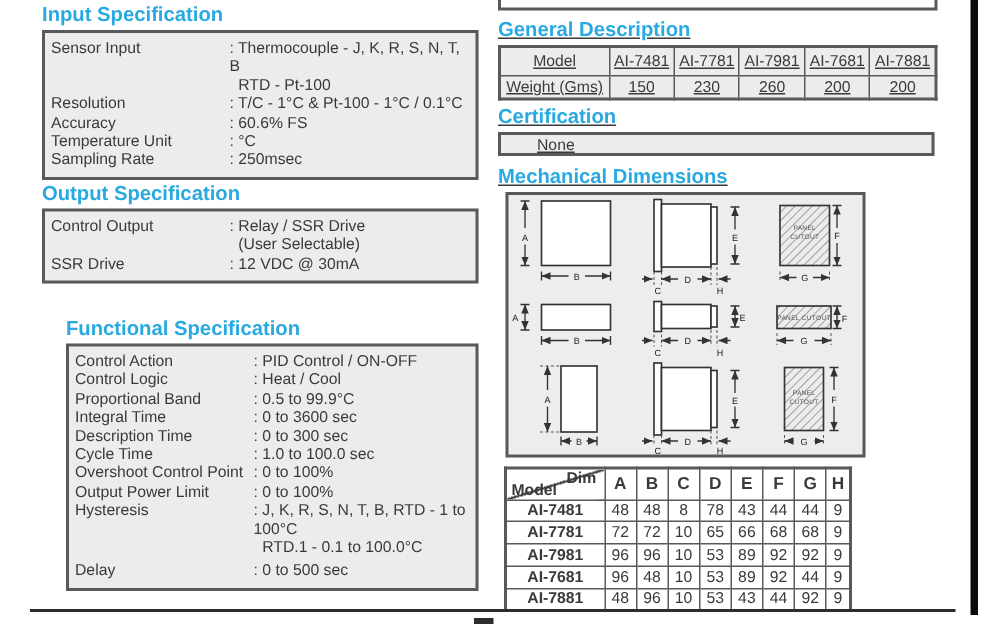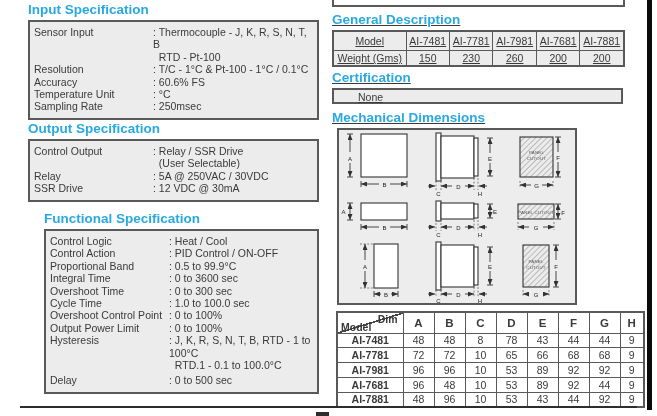--- a/index.html
+++ b/index.html
@@ -45,21 +45,21 @@
   .diagram-box { margin-left:5px; width:240px; height:177px; border:2px solid var(--border); background:#ededed; }
   .diagram-box svg { display:block; }
   .dim, .tick { stroke:#333; stroke-width:0.9; fill:none; }
   .guide { stroke:#555; stroke-width:0.7; stroke-dasharray:2,1.6; fill:none; }
   .part { fill:#ffffff; stroke:#333; stroke-width:1.1; }
   .cutout-bg { fill:#ececec; }
   .cutout { fill:url(#hatch); stroke:#333; stroke-width:1.1; }
   svg text { font-family:"Liberation Sans", sans-serif; font-size:6px; fill:#222; text-anchor:middle; }
   svg text.small { font-size:4.4px; fill:#555; letter-spacing:0.2px; }
 
-  .dim-table { position:absolute; left:4px; top:311px; width:309px; border:2px solid var(--border);
+  .dim-table { position:absolute; left:4px; top:311px; width:232px; border:2px solid var(--border);
                font-size:10.5px; background:#fff; }
   .dim-table td { border:1.3px solid var(--border); text-align:center; vertical-align:middle; height:14.8px; }
   .dim-table tr.hdr td { height:21px; font-weight:bold; font-size:11.5px; }
   .dim-table td.modelcol { width:66px; }
   .dim-table td.mname { font-weight:bold; }
   .corner {
     position:relative;
     background:linear-gradient(to bottom right,
       transparent calc(50% - 0.8px), #444 calc(50% - 0.8px),
       #444 calc(50% + 0.8px), transparent calc(50% + 0.8px));
@@ -105,51 +105,47 @@
 
   <div class="left-sec sec-output">
     <div class="sec-title">Output Specification</div>
     <div class="spec-box">
       <div class="spec-row">
         <span class="spec-label">Control Output</span>
         <span class="spec-value">: Relay / SSR Drive
   (User Selectable)</span>
       </div>
       <div class="spec-row">
-        <span class="spec-label">Relay</span>
-        <span class="spec-value">: 5A @ 250VAC / 30VDC</span>
-      </div>
-      <div class="spec-row">
         <span class="spec-label">SSR Drive</span>
         <span class="spec-value">: 12 VDC @ 30mA</span>
       </div>
     </div>
   </div>
 
   <div class="left-sec sec-functional">
     <div class="sec-title">Functional Specification</div>
     <div class="spec-box">
       <div class="spec-row">
+        <span class="spec-label">Control Action</span>
+        <span class="spec-value">: PID Control / ON-OFF</span>
+      </div>
+      <div class="spec-row">
         <span class="spec-label">Control Logic</span>
         <span class="spec-value">: Heat / Cool</span>
       </div>
       <div class="spec-row">
-        <span class="spec-label">Control Action</span>
-        <span class="spec-value">: PID Control / ON-OFF</span>
-      </div>
-      <div class="spec-row">
         <span class="spec-label">Proportional Band</span>
         <span class="spec-value">: 0.5 to 99.9°C</span>
       </div>
       <div class="spec-row">
         <span class="spec-label">Integral Time</span>
         <span class="spec-value">: 0 to 3600 sec</span>
       </div>
       <div class="spec-row">
-        <span class="spec-label">Overshoot Time</span>
+        <span class="spec-label">Description Time</span>
         <span class="spec-value">: 0 to 300 sec</span>
       </div>
       <div class="spec-row">
         <span class="spec-label">Cycle Time</span>
         <span class="spec-value">: 1.0 to 100.0 sec</span>
       </div>
       <div class="spec-row">
         <span class="spec-label">Overshoot Control Point</span>
         <span class="spec-value">: 0 to 100%</span>
       </div>

